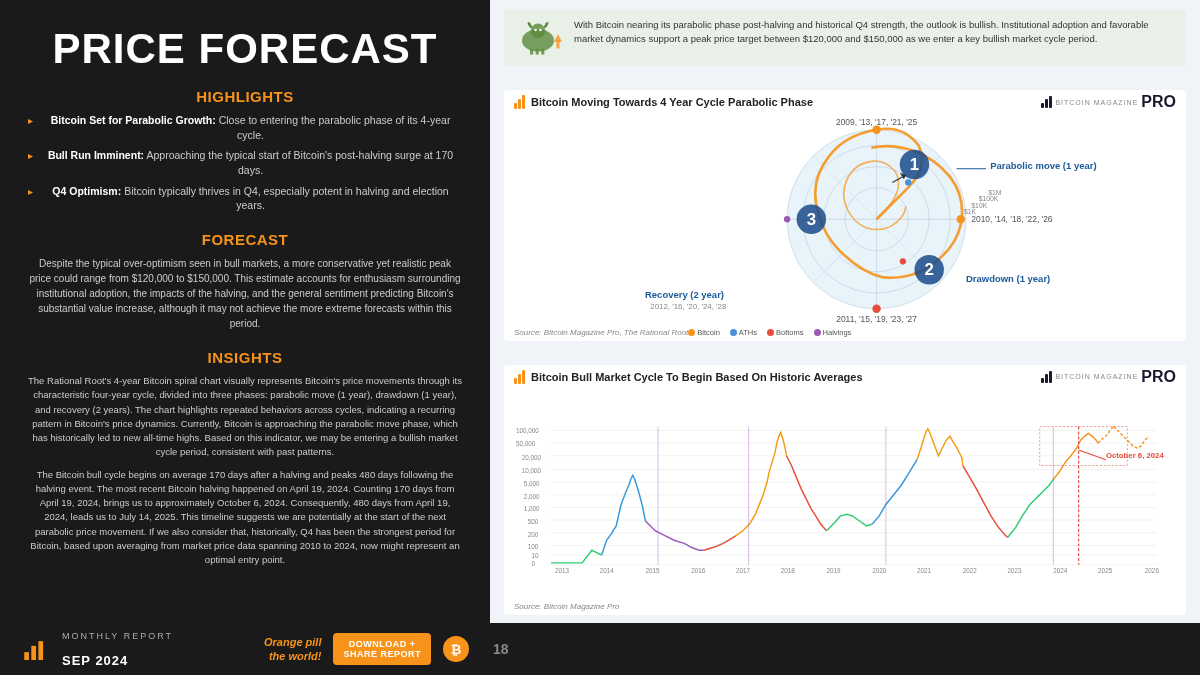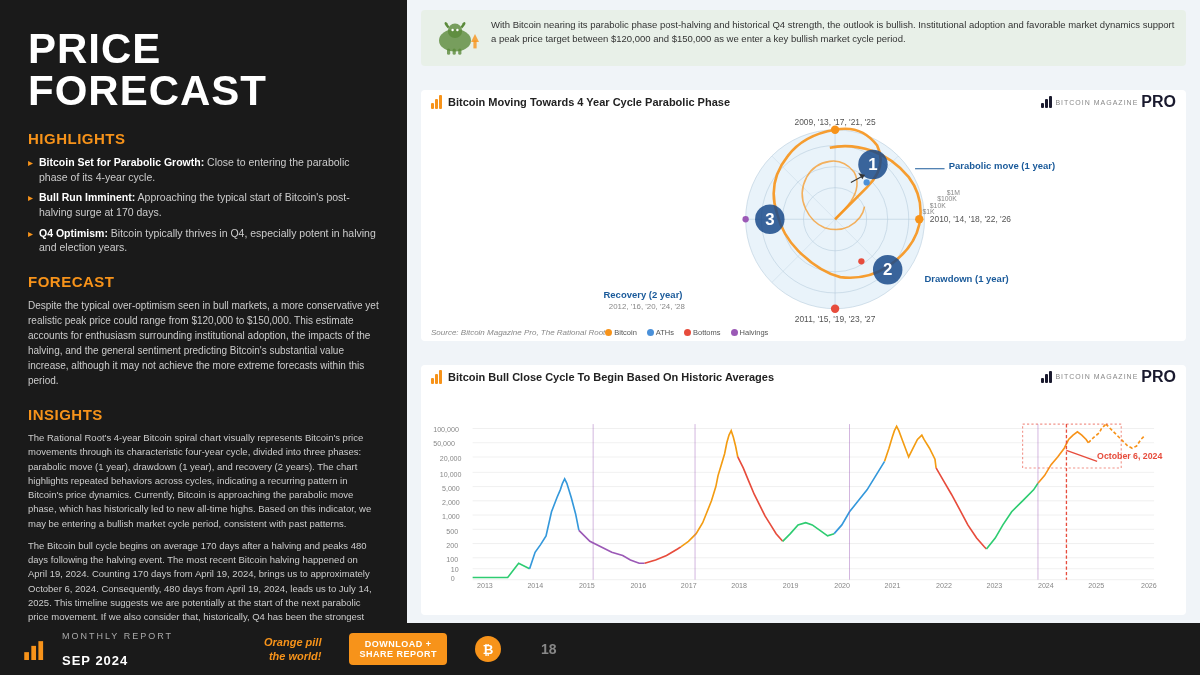--- a/index.html
+++ b/index.html
@@ -14,27 +14,28 @@
     }
 
     .main-content {
       display: flex;
       flex: 1;
       overflow: hidden;
     }
 
     
     .left-panel {
-      width: 407px;
+      width: 490px;
       background: #1a1a1a;
       color: white;
       padding: 28px 28px 20px 28px;
       display: flex;
       flex-direction: column;
       flex-shrink: 0;
+      text-align: center;
     }
 
     .page-title {
       font-size: 42px;
       font-weight: 900;
       color: white;
       line-height: 1;
       margin-bottom: 18px;
       letter-spacing: 1px;
     }
@@ -238,21 +239,21 @@
       letter-spacing: 1px;
     }
 
     .footer-hashtag strong {
       font-weight: 900;
     }
 
     .footer-right {
       display: flex;
       align-items: center;
-      gap: 28px;
+      gap: 12px;
     }
 
     .orange-pill-text {
       font-size: 11px;
       color: #f7931a;
       font-style: italic;
       font-weight: 700;
       text-align: right;
       line-height: 1.3;
     }
@@ -496,21 +497,21 @@
     </div>
 
     <div class="chart-panel">
       <div class="chart-header">
         <div class="chart-title-row">
           <div class="bars-icon">
             <div style="height:6px"></div>
             <div style="height:10px"></div>
             <div style="height:14px"></div>
           </div>
-          <span class="chart-title">Bitcoin Bull Close Cycle To Begin Based On Historic Averages</span>
+          <span class="chart-title">Bitcoin Bull Market Cycle To Begin Based On Historic Averages</span>
         </div>
         <div class="pro-logo-container">
           <div class="bars-icon" style="height:12px">
             <div style="height:5px;background:#1a1a2e"></div>
             <div style="height:9px;background:#1a1a2e"></div>
             <div style="height:12px;background:#1a1a2e"></div>
           </div>
           <div style="font-size:7px;color:#888;letter-spacing:1px;text-align:right">BITCOIN MAGAZINE</div>
           <div style="font-size:16px;font-weight:900;color:#1a1a2e;line-height:1">PRO</div>
         </div>
@@ -594,20 +595,21 @@
           <line x1="580" y1="32" x2="608" y2="42" stroke="#e74c3c" stroke-width="1.2"></line>
           <text x="608" y="40" fill="#e74c3c" font-size="8" font-weight="bold">October 6, 2024</text>
 
           <line x1="148" y1="8" x2="148" y2="150" stroke="#9b59b6" stroke-width="0.8" opacity="0.5"></line>
           <line x1="241" y1="8" x2="241" y2="150" stroke="#9b59b6" stroke-width="0.8" opacity="0.5"></line>
           <line x1="382" y1="8" x2="382" y2="150" stroke="#9b59b6" stroke-width="0.8" opacity="0.5"></line>
           <line x1="554" y1="8" x2="554" y2="150" stroke="#9b59b6" stroke-width="0.8" opacity="0.5"></line>
         </svg>
       </div>
 
+      <span class="chart-source">Source: Bitcoin Magazine Pro</span>
     </div>
 
   </div>
 </div>
 
 <div class="footer">
   <div class="footer-left">
     <svg class="footer-logo-icon" viewBox="0 0 35 28">
       <rect x="0" y="18" width="6" height="10" fill="#f7931a"></rect>
       <rect x="9" y="10" width="6" height="18" fill="#f7931a"></rect>

